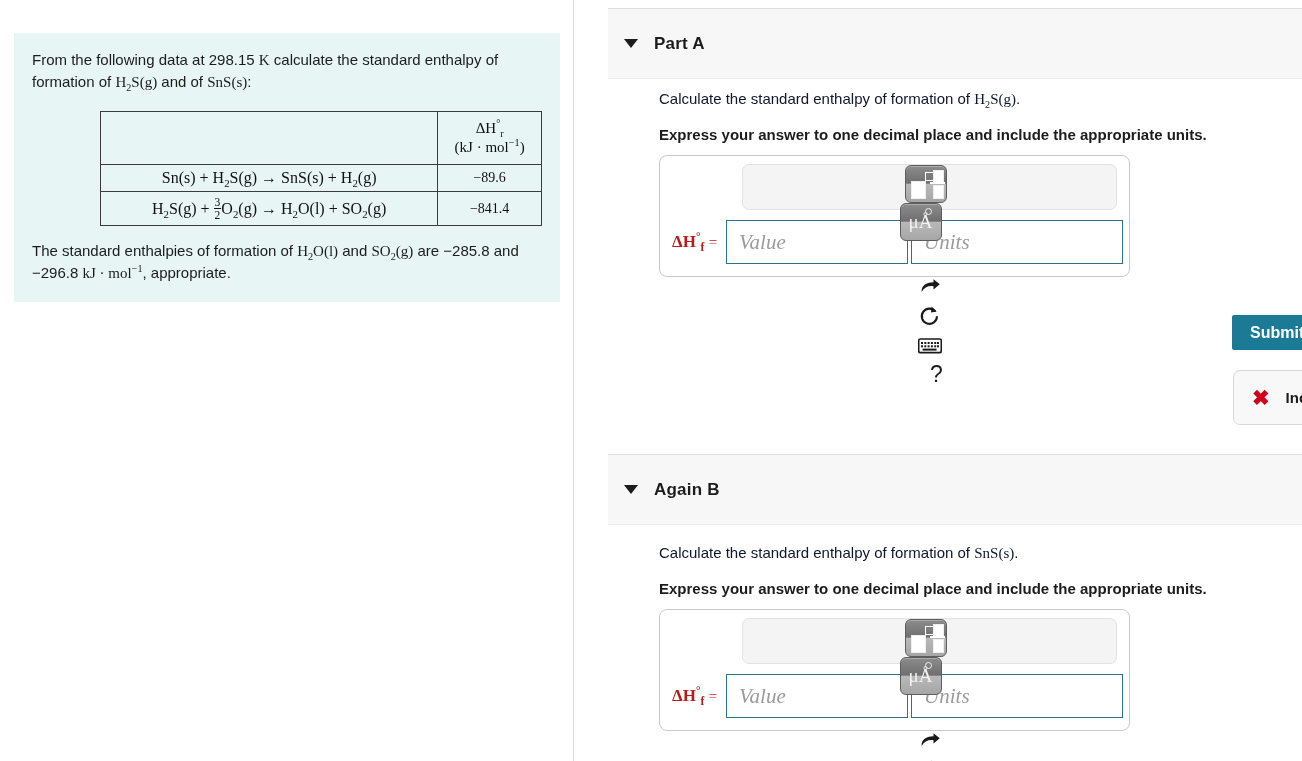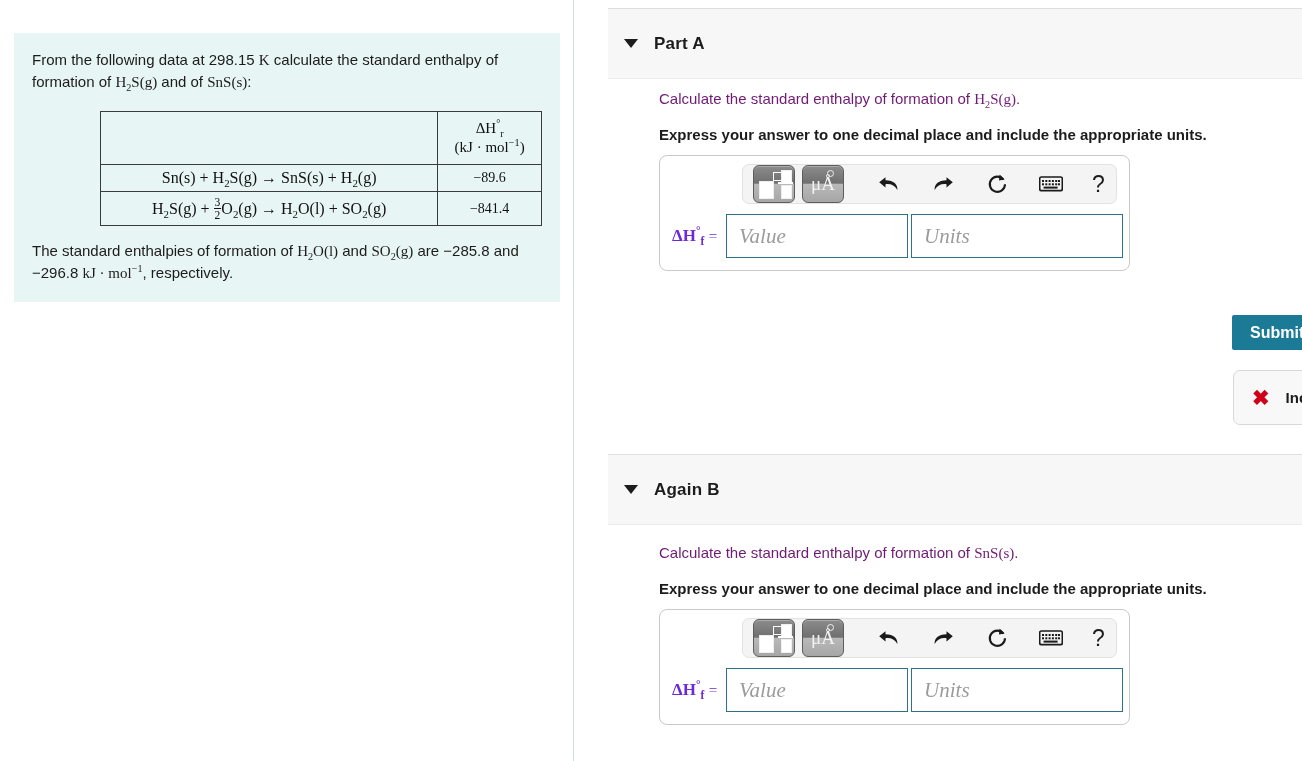--- a/index.html
+++ b/index.html
@@ -77,43 +77,44 @@
     border-left: 7px solid transparent;
     border-right: 7px solid transparent;
     border-top: 9px solid #1c1c1c;
   }
   .part-title {
     font-size: 17px; font-weight: bold; color: #1c1c1c; letter-spacing: .2px;
   }
 
   .q-text {
     position: absolute; left: 85px;
-    font-size: 15px; color: #701a75;
+    font-size: 15px; color: #0f172a;
   }
   .q-bold {
     position: absolute; left: 85px;
     font-size: 15px; font-weight: bold; color: #1c1c1c;
   }
 
   .answer-box {
     position: absolute; left: 85px;
     width: 471px;
     border: 1px solid #c9c9c9;
     border-radius: 8px;
     background: #fff;
     box-sizing: border-box;
   }
   .toolbar {
     background: #f4f4f4;
     border: 1px solid #e2e2e2;
     border-radius: 7px;
-    height: 40px;
+    height: 46px;
     margin: 8px 12px 0 82px;
     display: flex; align-items: center; padding: 0 10px;
     box-sizing: border-box;
+    flex-direction: column;
   }
   .tb-btn {
     width: 40px; height: 36px; border-radius: 6px;
     background: linear-gradient(#8c8c8c 0%, #6f6f6f 48%, #b9b9b9 50%, #a6a6a6 100%);
     border: 1px solid #5d5d5d;
     margin-right: 7px;
     position: relative; flex: none;
     box-shadow: inset 0 1px 0 rgba(255,255,255,.28);
   }
   .tb-btn.tmpl .sq { position: absolute; background: #fff; border: 1px solid #efefef; }
@@ -142,21 +143,21 @@
     font-family: "Liberation Sans", sans-serif;
   }
 
   .field-row {
     display: flex; align-items: center;
     padding: 10px 12px 12px 12px;
   }
   .field-label {
     width: 70px; text-align: left; padding-right: 9px;
     font-family: "Liberation Serif", serif; font-size: 17px;
-    font-weight: bold; color: #6d28d9; white-space: nowrap;
+    font-weight: bold; color: #b91c1c; white-space: nowrap;
   }
   .field-label .eq { font-weight: normal; font-size: 15px; }
   .inp {
     height: 44px; border: 1px solid #2d7289; background: #fff;
     box-sizing: border-box;
     font-family: "Liberation Serif", serif; font-style: italic;
     font-size: 21px; color: #a16207;
     padding: 0 12px; outline: none;
   }
   .inp.value { width: 182px; margin-right: 3px; }
@@ -210,21 +211,21 @@
           <td class="val">−89.6</td>
         </tr>
         <tr>
           <td class="rxn">H<sub>2</sub>S(g) + <span class="frac"><span class="num">3</span><span class="den">2</span></span>O<sub>2</sub>(g) → H<sub>2</sub>O(l) + SO<sub>2</sub>(g)</td>
           <td class="val">−841.4</td>
         </tr>
       </tbody>
         </table>
 
       <div class="prob-text">
-        <span>The standard enthalpies of formation of </span><span class="math">H<sub>2</sub>O(l)</span><span> and </span><span class="math">SO<sub>2</sub>(g)</span><span> are −285.8 and −296.8 </span><span class="math">kJ · mol<sup>−1</sup></span><span>, respectively.</span>
+        <span>The standard enthalpies of formation of </span><span class="math">H<sub>2</sub>O(l)</span><span> and </span><span class="math">SO<sub>2</sub>(g)</span><span> are −285.8 and −296.8 </span><span class="math">kJ · mol<sup>−1</sup></span><span>, appropriate.</span>
       </div>
 
     </div>
   </div>
 
   <div class="right-panel">
 
     <div class="part-header" style="top:0;margin-top:8px;">
       <span class="caret"></span>
       <span class="part-title">Part A</span>

